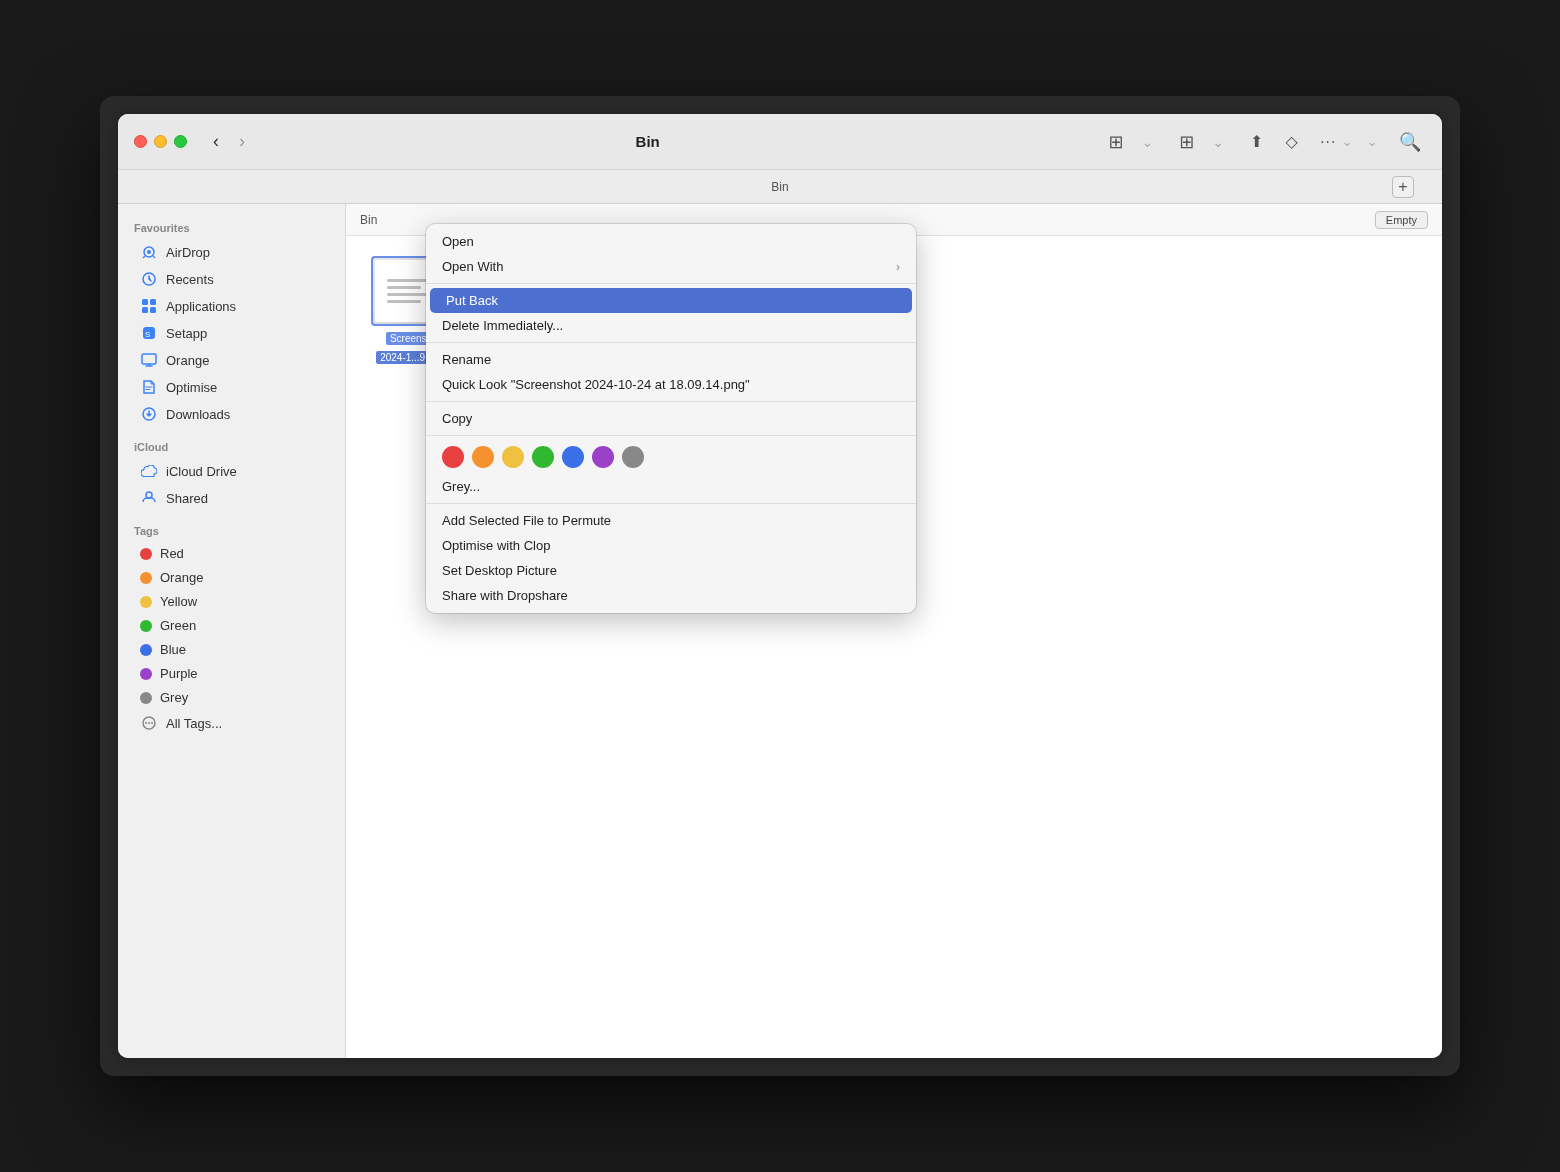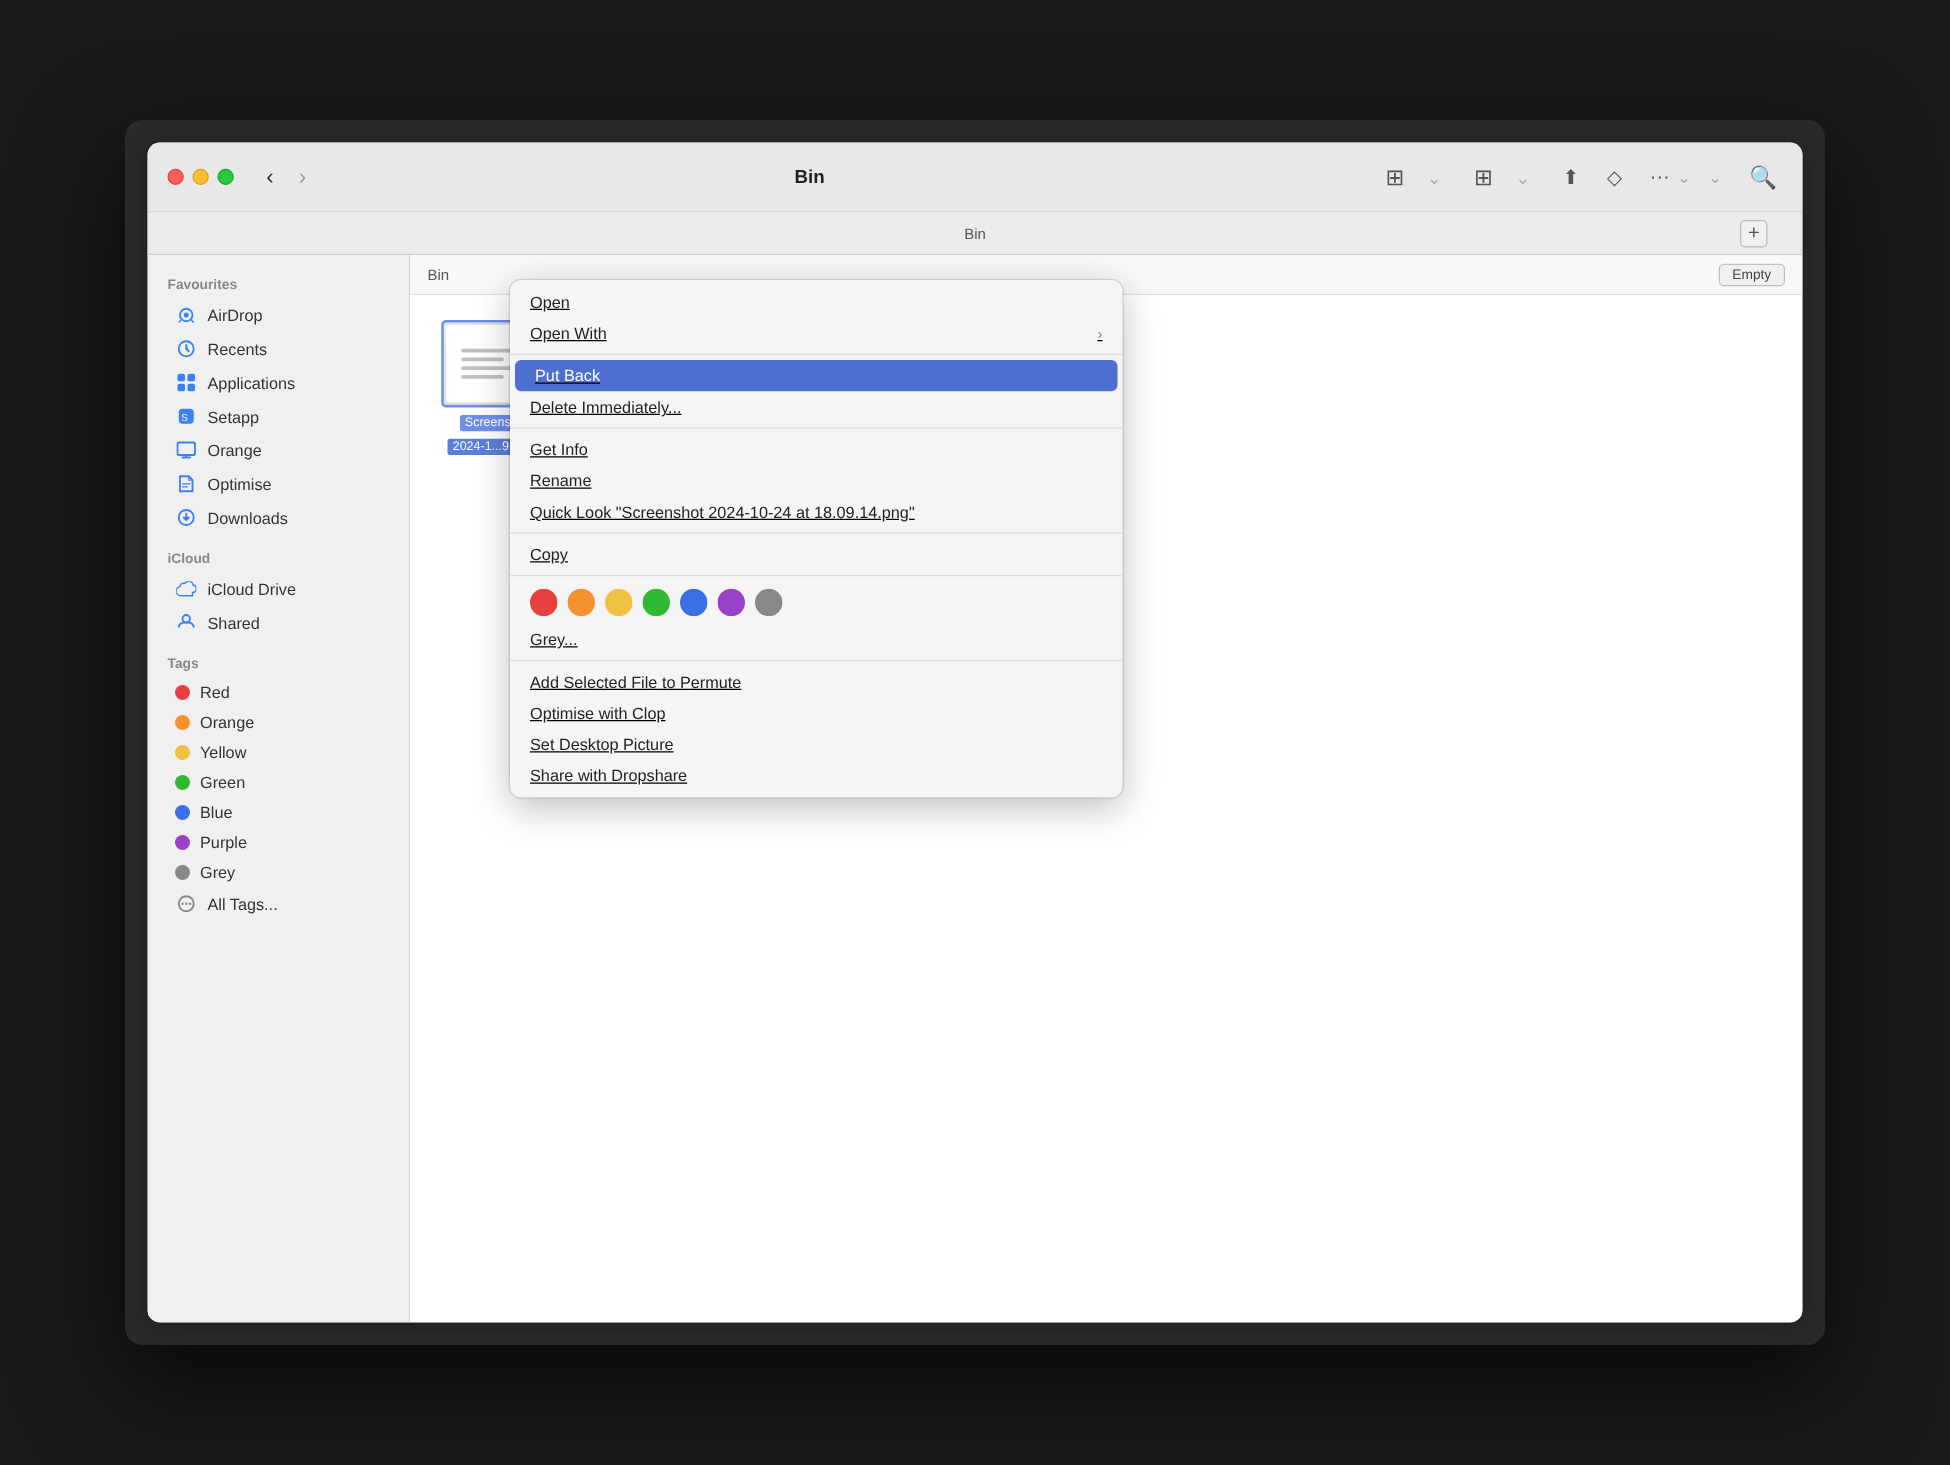--- a/index.html
+++ b/index.html
@@ -128,21 +128,21 @@
       justify-content: center;
     }
     
     .content {
       display: flex;
       flex: 1;
       overflow: hidden;
     }
     
     .sidebar {
-      width: 210px;
+      width: 228px;
       background: #f0f0f0;
       border-right: 1px solid #d8d8d8;
       padding: 12px 0;
       overflow-y: auto;
       flex-shrink: 0;
     }
     .sidebar-section-label {
       font-size: 11px;
       font-weight: 600;
       color: #888;
@@ -262,21 +262,20 @@
     .context-menu {
       position: absolute;
       top: 20px;
       left: 80px;
       width: 490px;
       background: #f5f5f5;
       border-radius: 9px;
       box-shadow: 0 8px 30px rgba(0,0,0,0.25), 0 0 0 1px rgba(0,0,0,0.12);
       padding: 5px 0;
       z-index: 100;
-      text-decoration: underline;
     }
     .cm-item {
       display: flex;
       align-items: center;
       padding: 5px 16px;
       font-size: 13px;
       color: #222;
       cursor: pointer;
       justify-content: space-between;
     }
@@ -543,23 +542,20 @@
             <div class="cm-item highlighted">
               <span>Put Back</span>
             </div>
 
             <div class="cm-item">
               <span>Delete Immediately...</span>
             </div>
 
             <div class="cm-separator"></div>
 
-            <div class="cm-item">
-              <span>Get Info</span>
-            </div>
 
             <div class="cm-item">
               <span>Rename</span>
             </div>
 
             <div class="cm-item">
               <span>Quick Look "Screenshot 2024-10-24 at 18.09.14.png"</span>
             </div>
             <div class="cm-separator"></div>
 

